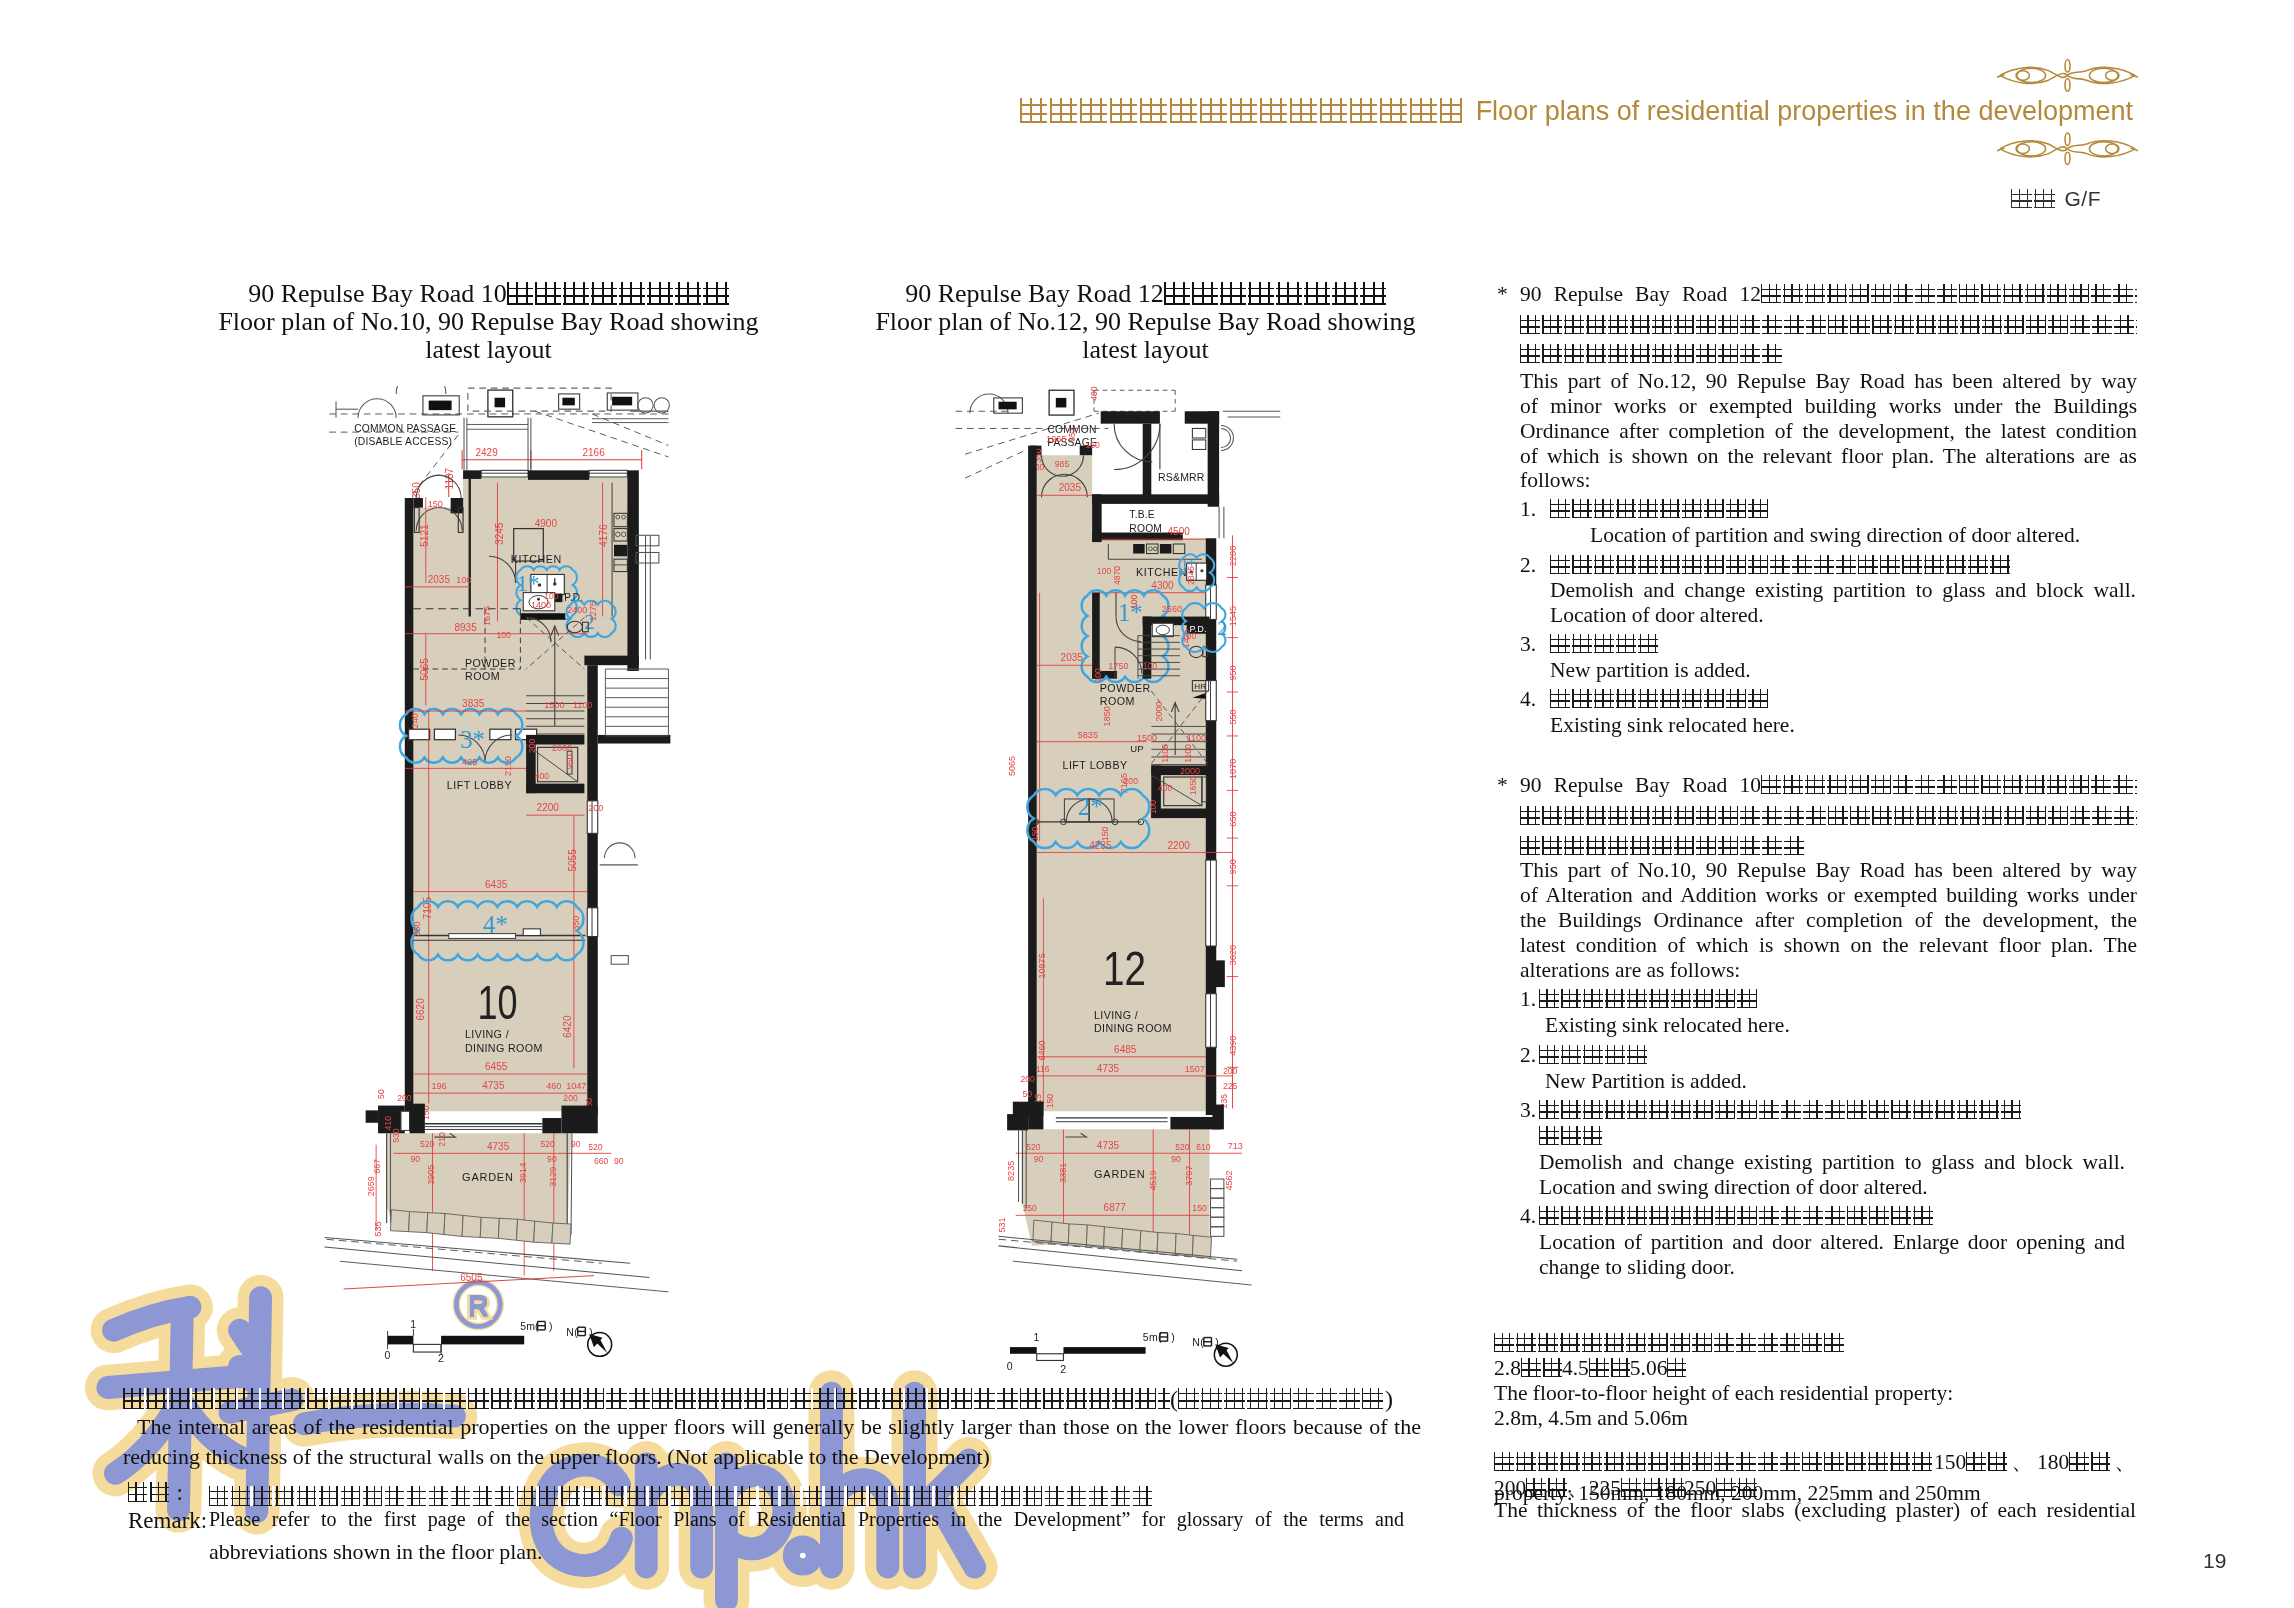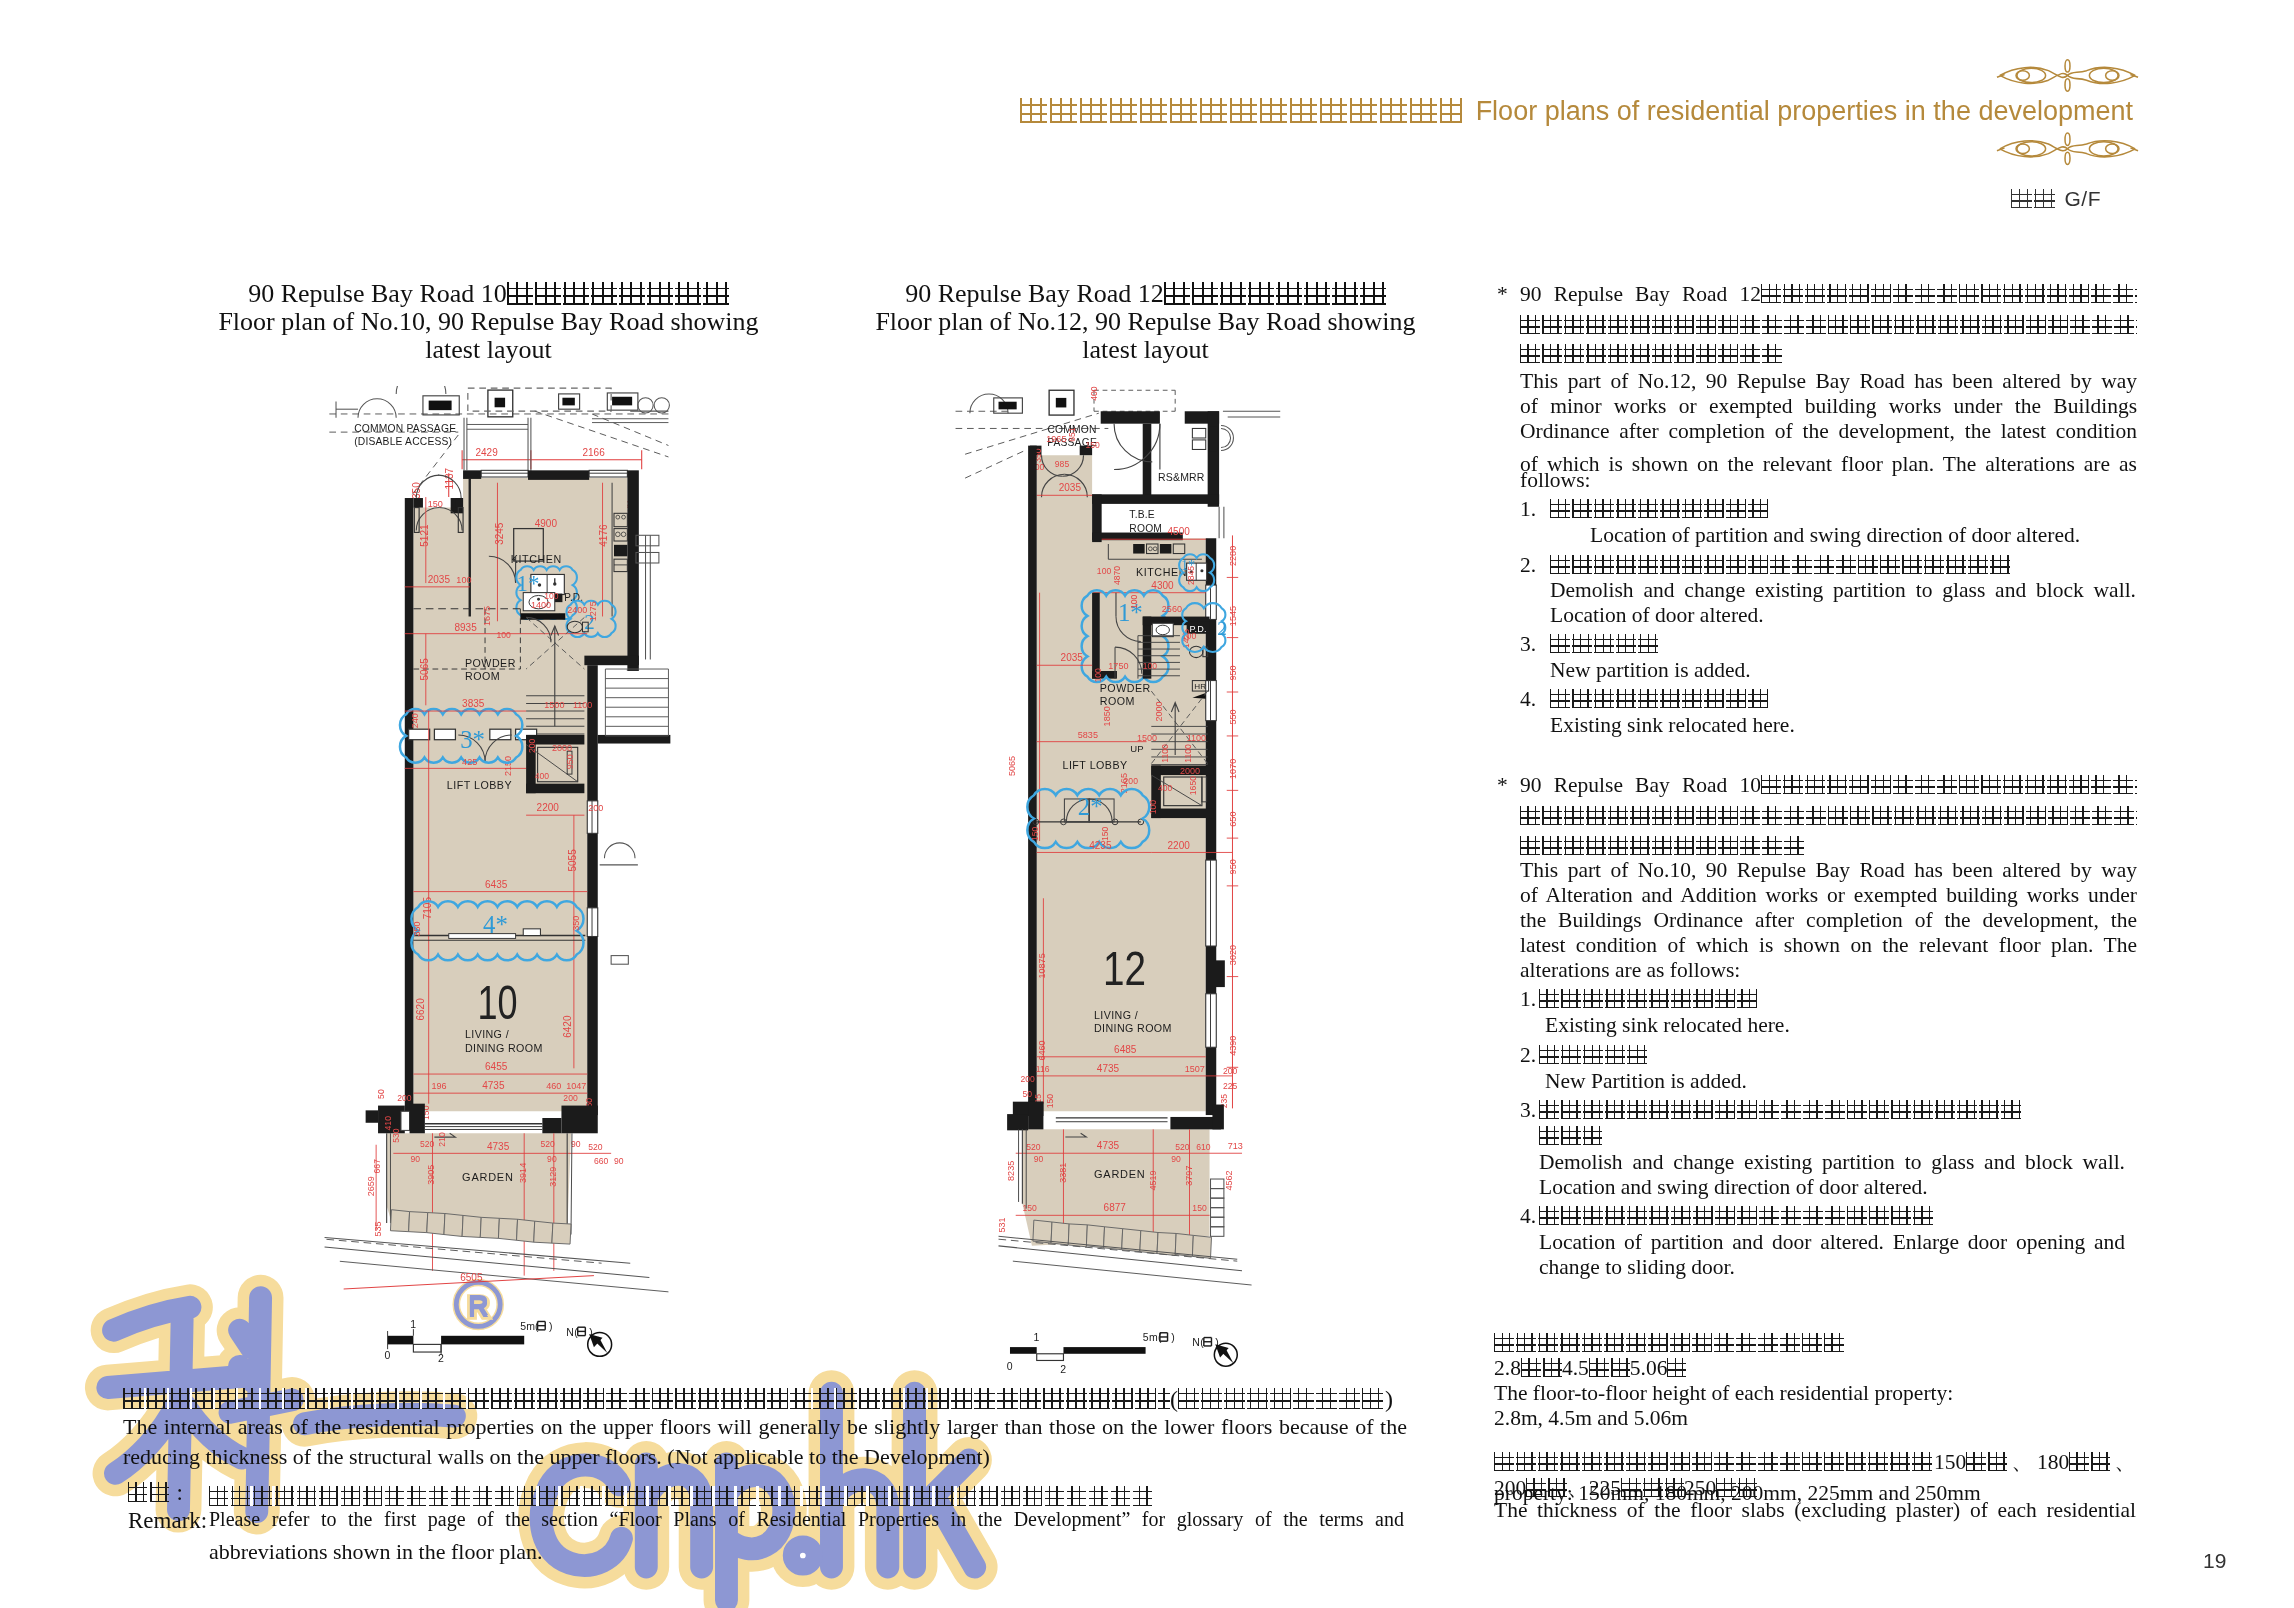--- a/index.html
+++ b/index.html
@@ -60,21 +60,21 @@
 <div class="abs rc" style="left:1520px;top:313px;"><i class="z" style="width:617px;height:19px;vertical-align:-2.1px;background-image:repeating-linear-gradient(90deg,rgba(255,255,255,0) 0px,rgba(255,255,255,0) 19.6px,#fff 19.6px,#fff 22px),repeating-linear-gradient(0deg,#1a1a1a 0px,#1a1a1a 1.3px,rgba(255,255,255,0) 1.3px,rgba(255,255,255,0) 6.4px),repeating-linear-gradient(90deg,#1a1a1a 0px,#1a1a1a 1.3px,rgba(255,255,255,0) 1.3px,rgba(255,255,255,0) 7.5px)"></i></div>
 
 <div class="abs rc" style="left:1520px;top:342px;"><i class="z" style="width:263px;height:19px;vertical-align:-2.1px;background-image:repeating-linear-gradient(90deg,rgba(255,255,255,0) 0px,rgba(255,255,255,0) 19.6px,#fff 19.6px,#fff 22px),repeating-linear-gradient(0deg,#1a1a1a 0px,#1a1a1a 1.3px,rgba(255,255,255,0) 1.3px,rgba(255,255,255,0) 6.4px),repeating-linear-gradient(90deg,#1a1a1a 0px,#1a1a1a 1.3px,rgba(255,255,255,0) 1.3px,rgba(255,255,255,0) 7.5px)"></i></div>
 
 <div class="abs rc" style="left:1520px;top:369px;width:617px;text-align:justify;text-align-last:justify;">This part of No.12, 90 Repulse Bay Road has been altered by way</div>
 
 <div class="abs rc" style="left:1520px;top:394px;width:617px;text-align:justify;text-align-last:justify;">of minor works or exempted building works under the Buildings</div>
 
 <div class="abs rc" style="left:1520px;top:419px;width:617px;text-align:justify;text-align-last:justify;">Ordinance after completion of the development, the latest condition</div>
 
-<div class="abs rc" style="left:1520px;top:444px;width:617px;text-align:justify;text-align-last:justify;margin-top:8px;">of which is shown on the relevant floor plan. The alterations are as</div>
+<div class="abs rc" style="left:1520px;top:444px;width:617px;text-align:justify;text-align-last:justify;">of which is shown on the relevant floor plan. The alterations are as</div>
 
 <div class="abs rc" style="left:1520px;top:468px;">follows:</div>
 
 <div class="abs rc" style="left:1520px;top:497px;">1.&nbsp;&nbsp;</div>
 
 <div class="abs rc" style="left:1550px;top:497px;"><i class="z" style="width:218px;height:19px;vertical-align:-2.1px;background-image:repeating-linear-gradient(90deg,rgba(255,255,255,0) 0px,rgba(255,255,255,0) 19.6px,#fff 19.6px,#fff 22px),repeating-linear-gradient(0deg,#1a1a1a 0px,#1a1a1a 1.3px,rgba(255,255,255,0) 1.3px,rgba(255,255,255,0) 6.4px),repeating-linear-gradient(90deg,#1a1a1a 0px,#1a1a1a 1.3px,rgba(255,255,255,0) 1.3px,rgba(255,255,255,0) 7.5px)"></i></div>
 
 <div class="abs rc" style="left:1550px;top:523px;margin-left:40px;">Location of partition and swing direction of door altered.</div>
 
 <div class="abs rc" style="left:1520px;top:553px;">2.&nbsp;&nbsp;</div>
@@ -158,21 +158,21 @@
 <div class="abs rc" style="left:1494px;top:1473px;">200<i class="z" style="width:41px;height:19px;vertical-align:-2.1px;background-image:repeating-linear-gradient(90deg,rgba(255,255,255,0) 0px,rgba(255,255,255,0) 19.6px,#fff 19.6px,#fff 22px),repeating-linear-gradient(0deg,#1a1a1a 0px,#1a1a1a 1.3px,rgba(255,255,255,0) 1.3px,rgba(255,255,255,0) 6.4px),repeating-linear-gradient(90deg,#1a1a1a 0px,#1a1a1a 1.3px,rgba(255,255,255,0) 1.3px,rgba(255,255,255,0) 7.5px)"></i>、225<i class="z" style="width:63px;height:19px;vertical-align:-2.1px;background-image:repeating-linear-gradient(90deg,rgba(255,255,255,0) 0px,rgba(255,255,255,0) 19.6px,#fff 19.6px,#fff 22px),repeating-linear-gradient(0deg,#1a1a1a 0px,#1a1a1a 1.3px,rgba(255,255,255,0) 1.3px,rgba(255,255,255,0) 6.4px),repeating-linear-gradient(90deg,#1a1a1a 0px,#1a1a1a 1.3px,rgba(255,255,255,0) 1.3px,rgba(255,255,255,0) 7.5px)"></i>250<i class="z" style="width:41px;height:19px;vertical-align:-2.1px;background-image:repeating-linear-gradient(90deg,rgba(255,255,255,0) 0px,rgba(255,255,255,0) 19.6px,#fff 19.6px,#fff 22px),repeating-linear-gradient(0deg,#1a1a1a 0px,#1a1a1a 1.3px,rgba(255,255,255,0) 1.3px,rgba(255,255,255,0) 6.4px),repeating-linear-gradient(90deg,#1a1a1a 0px,#1a1a1a 1.3px,rgba(255,255,255,0) 1.3px,rgba(255,255,255,0) 7.5px)"></i></div>
 
 <div class="abs rc" style="left:1494px;top:1498px;width:642px;text-align:justify;text-align-last:justify;">The thickness of the floor slabs (excluding plaster) of each residential</div>
 
 <div class="abs rc" style="left:1494px;top:1481px;text-align:right;">property: 150mm, 180mm, 200mm, 225mm and 250mm</div>
 
 <div class="abs " style="left:2203px;top:1549px;font-size:21px;color:#333">19</div>
 
 <div class="abs bt" style="left:123px;top:1383px;"><i class="z" style="width:1047px;height:21.5px;vertical-align:-2.4px;background-image:repeating-linear-gradient(90deg,rgba(255,255,255,0) 0px,rgba(255,255,255,0) 21px,#fff 21px,#fff 23px),repeating-linear-gradient(0deg,#1a1a1a 0px,#1a1a1a 1.5px,rgba(255,255,255,0) 1.5px,rgba(255,255,255,0) 7.3px),repeating-linear-gradient(90deg,#1a1a1a 0px,#1a1a1a 1.5px,rgba(255,255,255,0) 1.5px,rgba(255,255,255,0) 8px)"></i><span style="font-size:24px">(</span><i class="z" style="width:207px;height:21.5px;vertical-align:-2.4px;background-image:repeating-linear-gradient(90deg,rgba(255,255,255,0) 0px,rgba(255,255,255,0) 21px,#fff 21px,#fff 23px),repeating-linear-gradient(0deg,#1a1a1a 0px,#1a1a1a 1.5px,rgba(255,255,255,0) 1.5px,rgba(255,255,255,0) 7.3px),repeating-linear-gradient(90deg,#1a1a1a 0px,#1a1a1a 1.5px,rgba(255,255,255,0) 1.5px,rgba(255,255,255,0) 8px)"></i><span style="font-size:24px">)</span></div>
 
-<div class="abs bt" style="left:123px;top:1414px;width:1284px;text-align:justify;text-align-last:justify;font-size:22px">The internal areas of the residential properties on the upper floors will generally be slightly larger than those on the lower floors because of the</div>
+<div class="abs bt" style="left:137px;top:1414px;width:1284px;text-align:justify;text-align-last:justify;font-size:22px">The internal areas of the residential properties on the upper floors will generally be slightly larger than those on the lower floors because of the</div>
 
 <div class="abs bt" style="left:123px;top:1444px;font-size:22px">reducing thickness of the structural walls on the upper floors. (Not applicable to the Development)</div>
 
 <div class="abs bt" style="left:128px;top:1480px;font-size:23px"><i class="z" style="width:41px;height:20.6px;vertical-align:-2.3px;background-image:repeating-linear-gradient(90deg,rgba(255,255,255,0) 0px,rgba(255,255,255,0) 19.5px,#fff 19.5px,#fff 22px),repeating-linear-gradient(0deg,#1a1a1a 0px,#1a1a1a 1.4px,rgba(255,255,255,0) 1.4px,rgba(255,255,255,0) 7px),repeating-linear-gradient(90deg,#1a1a1a 0px,#1a1a1a 1.4px,rgba(255,255,255,0) 1.4px,rgba(255,255,255,0) 7.5px)"></i><span style="margin-left:7.6px">:</span></div>
 
 <div class="abs bt" style="left:209px;top:1480px;"><i class="z" style="width:943px;height:20.6px;vertical-align:-2.3px;background-image:repeating-linear-gradient(90deg,rgba(255,255,255,0) 0px,rgba(255,255,255,0) 19.5px,#fff 19.5px,#fff 22px),repeating-linear-gradient(0deg,#1a1a1a 0px,#1a1a1a 1.4px,rgba(255,255,255,0) 1.4px,rgba(255,255,255,0) 7px),repeating-linear-gradient(90deg,#1a1a1a 0px,#1a1a1a 1.4px,rgba(255,255,255,0) 1.4px,rgba(255,255,255,0) 7.5px)"></i></div>
 
 <div class="abs bt" style="left:128px;top:1508px;font-size:23px">Remark:</div>
 
 <div class="abs bt" style="left:209px;top:1508px;width:1195px;text-align:justify;text-align-last:justify;font-size:20px">Please refer to the first page of the section “Floor Plans of Residential Properties in the Development” for glossary of the terms and</div>

